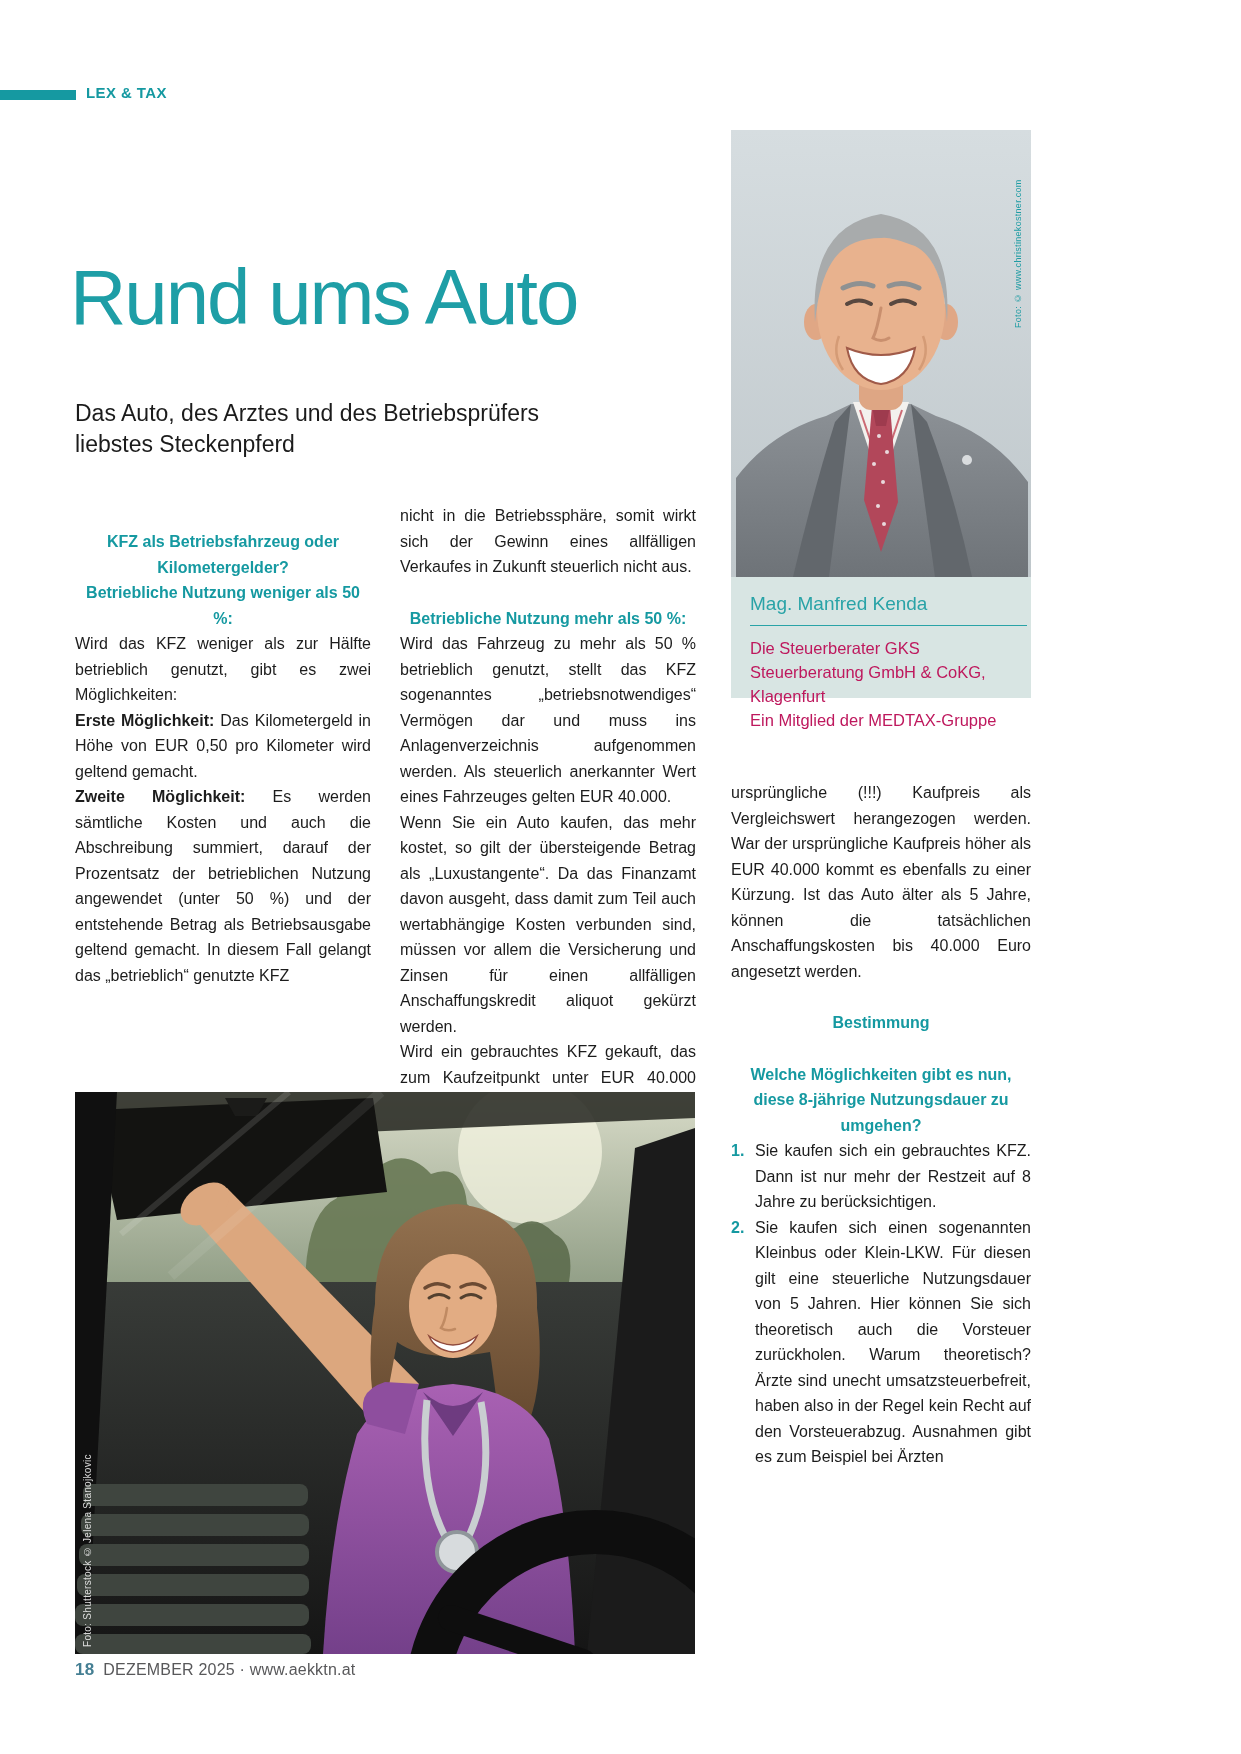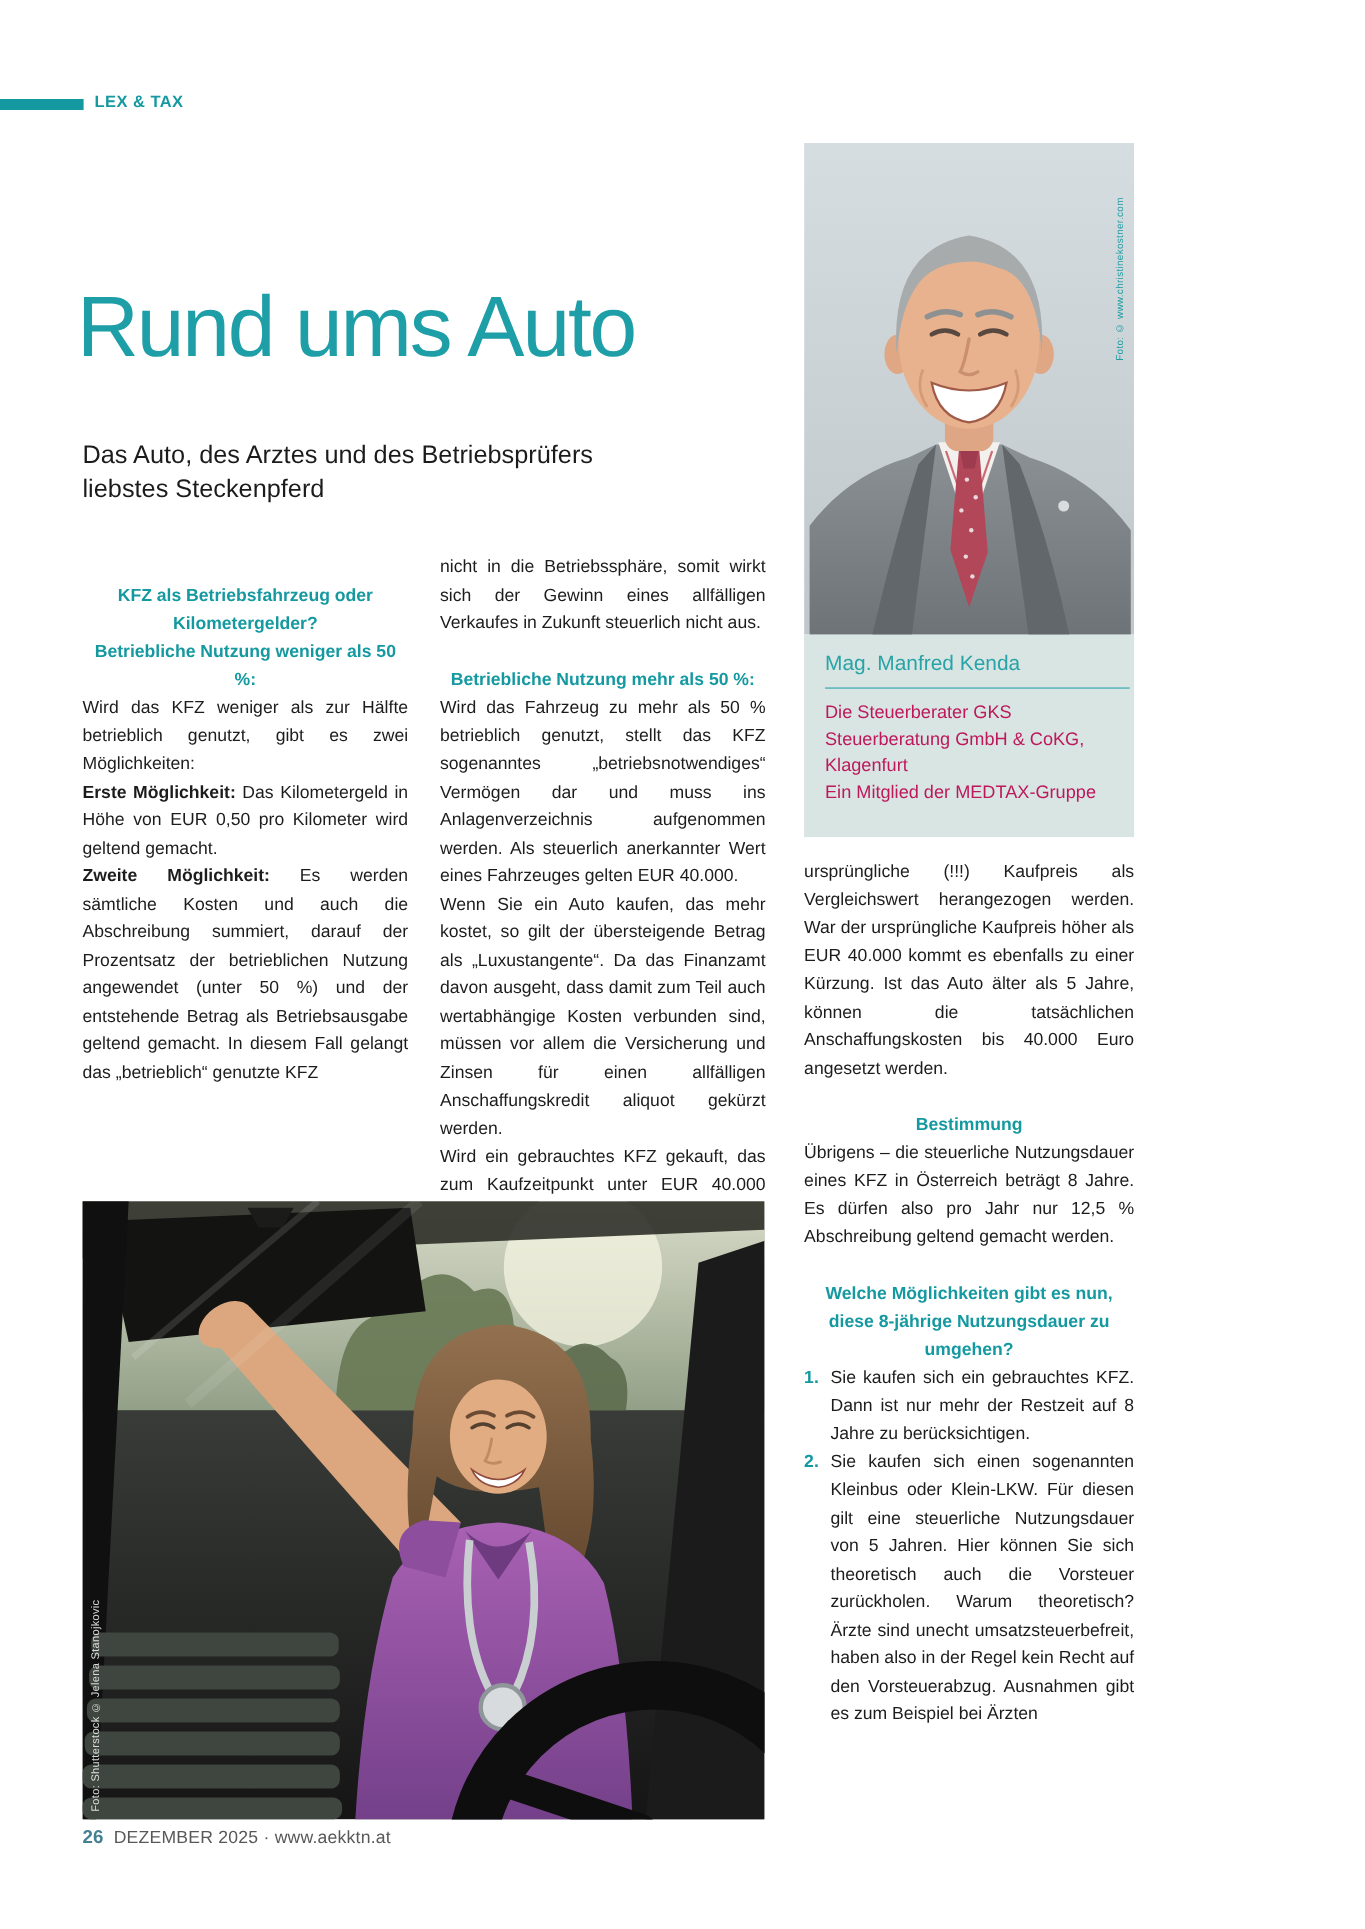--- a/index.html
+++ b/index.html
@@ -32,21 +32,21 @@
 
   
   .headshot { position:absolute; left:731px; top:130px; width:300px; height:447px; }
   .headshot svg { display:block; width:100%; height:100%; }
   .portrait-credit {
     position:absolute; left:1013px; top:138px; height:190px;
     writing-mode:vertical-rl; transform:rotate(180deg);
     font-size:9px; letter-spacing:0.3px; color:#1599A1; opacity:0.95;
   }
   .author-box {
-    position:absolute; left:731px; top:577px; width:300px; height:184px;
+    position:absolute; left:731px; top:577px; width:300px; height:121px;
     background:#D8E5E3; box-sizing:border-box; padding:16px 4px 0 19px;
   }
   .author-name { font-size:19px; color:#29A3A7; }
   .author-divider { height:1px; background:#29A3A7; margin:10px 0 10px 0; }
   .author-line { font-size:16.5px; line-height:24px; color:#be185d; }
 
   
   .car-photo { position:absolute; left:75px; top:1092px; width:620px; height:562px; }
   .car-photo svg { display:block; width:100%; height:100%; }
   .car-credit {
@@ -136,21 +136,20 @@
     <p>nicht in die Betriebssphäre, somit wirkt sich der Gewinn eines allfälligen Verkaufes in Zukunft steuerlich nicht aus.</p>
     <p class="h mt">Betriebliche Nutzung mehr als 50 %:</p>
     <p>Wird das Fahrzeug zu mehr als 50 % betrieblich genutzt, stellt das KFZ sogenanntes „betriebsnotwendiges“ Vermögen dar und muss ins Anlagenverzeichnis aufgenommen werden. Als steuerlich anerkannter Wert eines Fahrzeuges gelten EUR 40.000.</p>
     <p>Wenn Sie ein Auto kaufen, das mehr kostet, so gilt der übersteigende Betrag als „Luxustangente“. Da das Finanzamt davon ausgeht, dass damit zum Teil auch wertabhängige Kosten verbunden sind, müssen vor allem die Versicherung und Zinsen für einen allfälligen Anschaffungskredit aliquot gekürzt werden.</p>
     <p>Wird ein gebrauchtes KFZ gekauft, das zum Kaufzeitpunkt unter EUR 40.000 kostet und nicht älter als 5 Jahre ist, muss der</p>
   </div>
 
   <div class="col" id="col3">
     <p>ursprüngliche (!!!) Kaufpreis als Vergleichswert herangezogen werden. War der ursprüngliche Kaufpreis höher als EUR 40.000 kommt es ebenfalls zu einer Kürzung. Ist das Auto älter als 5 Jahre, können die tatsächlichen Anschaffungskosten bis 40.000 Euro angesetzt werden.</p>
     <p class="h mt">Bestimmung</p>
-    <p>Übrigens – die steuerliche Nutzungsdauer eines KFZ in Österreich beträgt 8 Jahre. Es dürfen also pro Jahr nur 12,5 % Abschreibung geltend gemacht werden.</p>
     <p class="h mt">Welche Möglichkeiten gibt es nun, diese 8-jährige Nutzungsdauer zu umgehen?</p>
     <div class="num-item">
       <span class="num">1.</span>
       <span class="num-text">Sie kaufen sich ein gebrauchtes KFZ. Dann ist nur mehr der Restzeit auf 8 Jahre zu berücksichtigen.</span>
     </div>
     <div class="num-item">
       <span class="num">2.</span>
       <span class="num-text">Sie kaufen sich einen sogenannten Kleinbus oder Klein-LKW. Für diesen gilt eine steuerliche Nutzungsdauer von 5 Jahren. Hier können Sie sich theoretisch auch die Vorsteuer zurückholen. Warum theoretisch? Ärzte sind unecht umsatzsteuerbefreit, haben also in der Regel kein Recht auf den Vorsteuerabzug. Ausnahmen gibt es zum Beispiel bei Ärzten</span>
     </div>
   </div>
@@ -211,16 +210,16 @@
       <circle cx="382" cy="460" r="20" fill="#D7DBDD" stroke="#8F969A" stroke-width="4"></circle>
       <circle cx="520" cy="608" r="168" fill="none" stroke="#0E0E0E" stroke-width="44"></circle>
       <path d="M376,526 L508,570" stroke="#0E0E0E" stroke-width="26" stroke-linecap="round"></path>
       <path d="M46,142 L214,0" stroke="#FFFFFF" stroke-width="6" opacity="0.12"></path>
       <path d="M96,184 L306,0" stroke="#FFFFFF" stroke-width="10" opacity="0.08"></path>
     </svg>
   </div>
   <div class="car-credit">Foto: Shutterstock © Jelena Stanojkovic</div>
 
   <div class="footer">
-    <span class="pagenum">26</span><span>DEZEMBER 2025 · www.aekktn.at</span>
+    <span class="pagenum">18</span><span>DEZEMBER 2025 · www.aekktn.at</span>
   </div>
 
 </div>
 
 </body></html>

